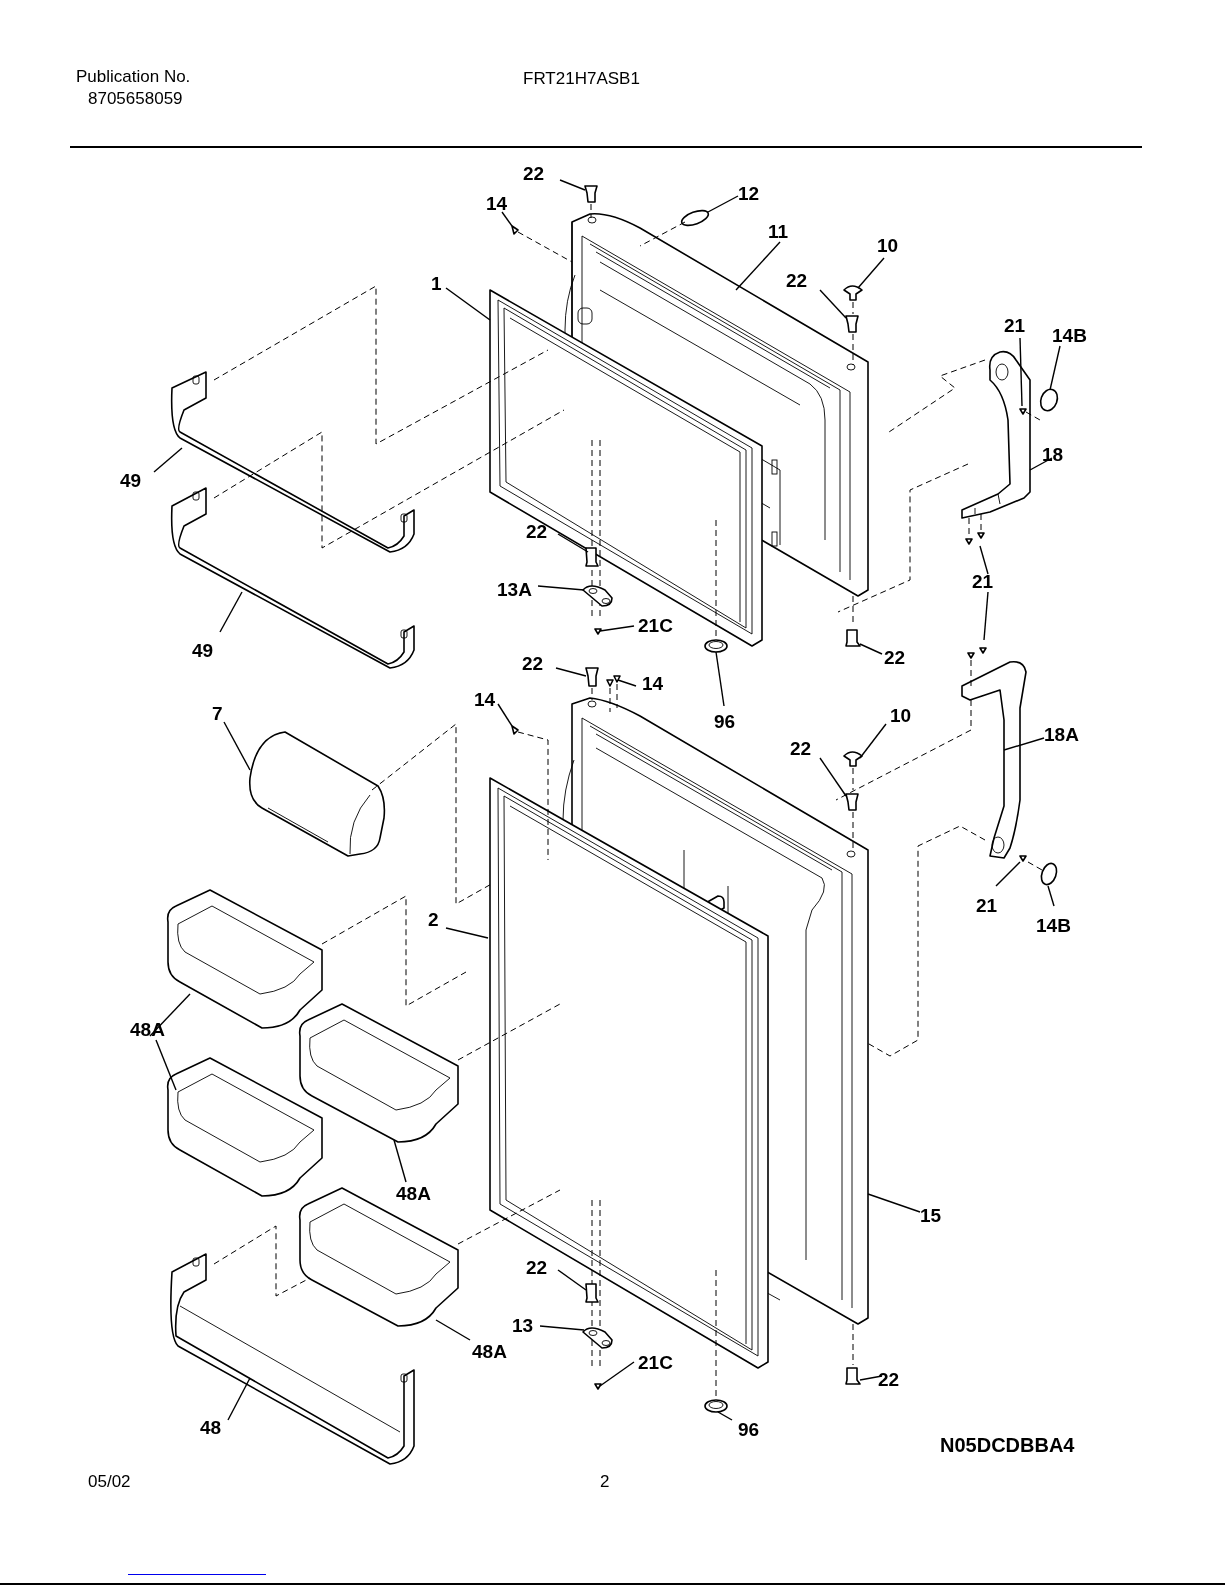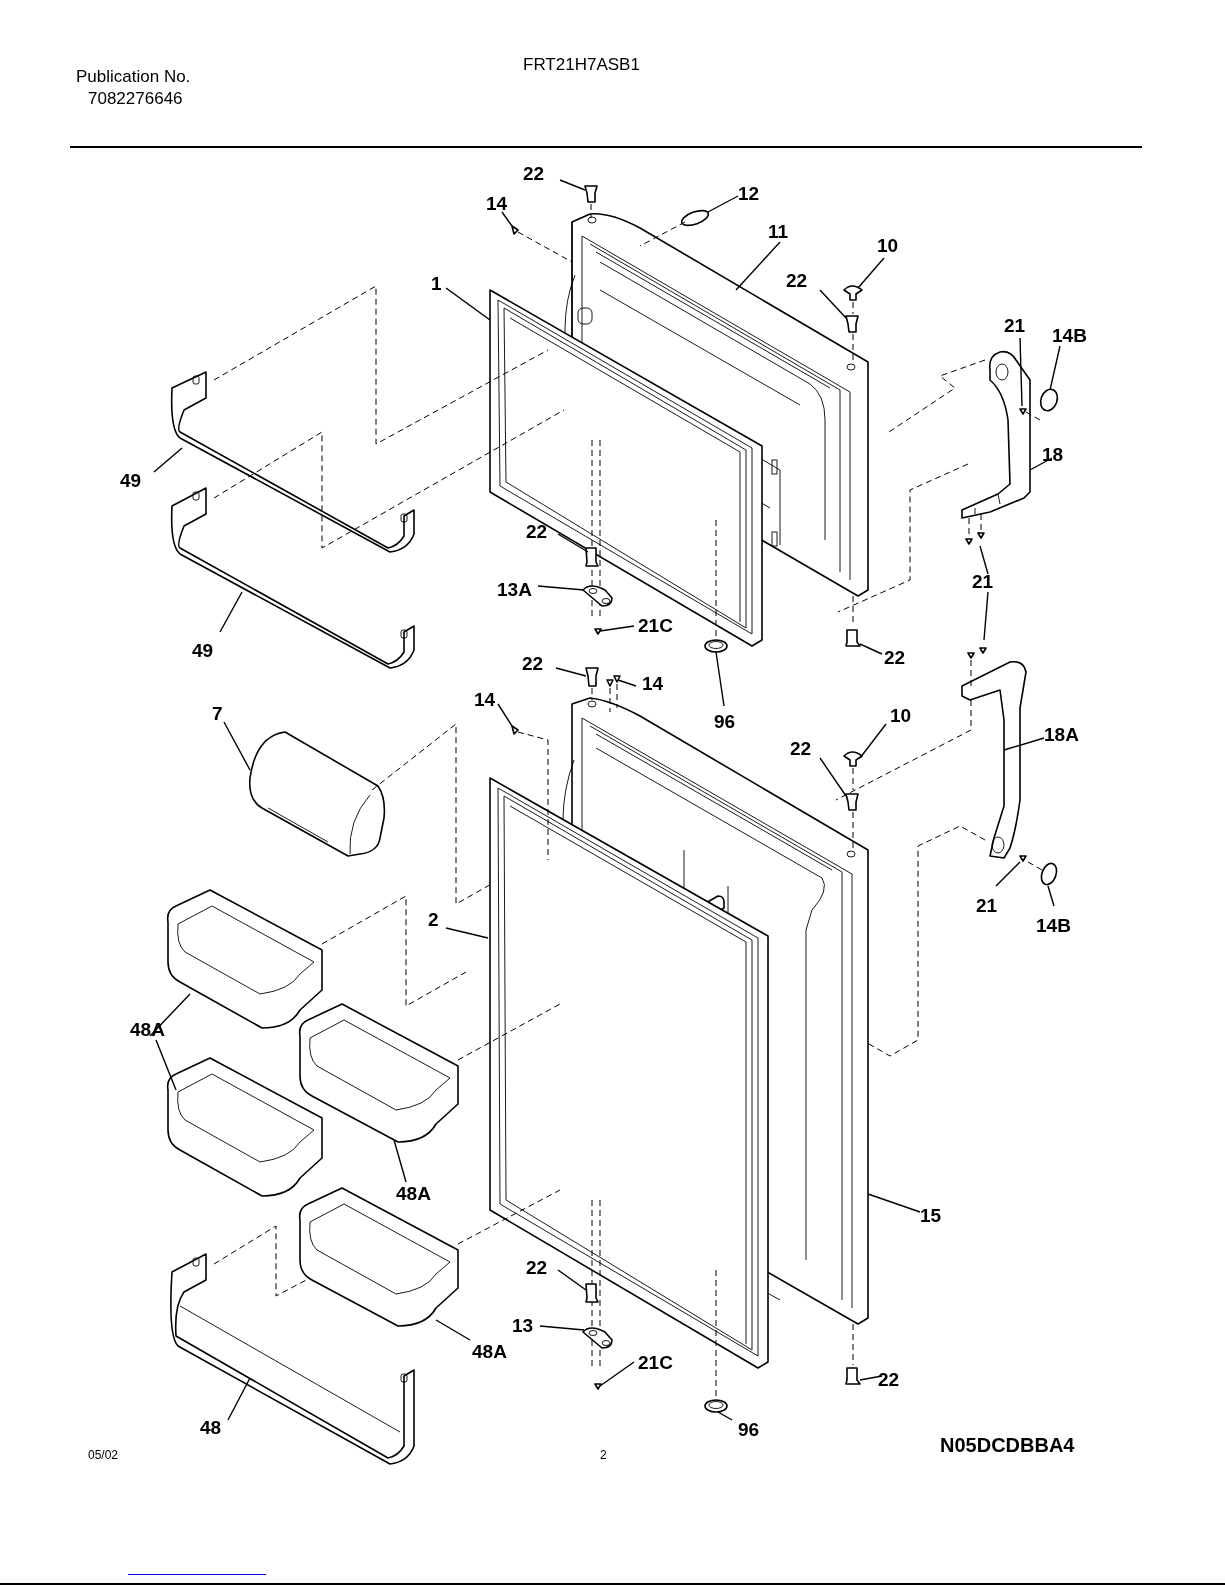--- a/index.html
+++ b/index.html
@@ -1,36 +1,36 @@
 <!DOCTYPE html>
 <html><head>
 <meta charset="utf-8">
 <style>
   html, body { margin: 0; padding: 0; background: #ffffff; }
   body { width: 1225px; height: 1585px; position: relative; overflow: hidden;
          font-family: "Liberation Sans", sans-serif; color: #000; }
   .hdr { position: absolute; font-size: 17px; line-height: 22px; }
   .rule { position: absolute; left: 70px; top: 146px; width: 1072px; height: 2px; background: #000; }
-  .footer { position: absolute; font-size: 12px; }
+  .footer { position: absolute; font-size: 17px; margin-top: 24px; }
   .drawing-code { position: absolute; left: 940px; top: 1434px; font-size: 20px; font-weight: bold; }
   .bottom-link { position: absolute; left: 128px; top: 1574px; width: 138px; height: 1px; background: #0000ee; }
   .bottom-rule { position: absolute; left: 0; top: 1583px; width: 1225px; height: 2px; background: #000; }
   svg.diagram { position: absolute; left: 0; top: 0; }
   .callout { font-family: "Liberation Sans", sans-serif; font-weight: bold; font-size: 19px; fill: #000; }
   .part { fill: #fff; stroke: #000; stroke-width: 1.6; stroke-linejoin: round; }
   .thin { fill: none; stroke: #000; stroke-width: 0.9; }
   .leader { fill: none; stroke: #000; stroke-width: 1.4; }
   .dash { fill: none; stroke: #000; stroke-width: 1; stroke-dasharray: 6 4; }
 </style>
 </head>
 <body>
 
 <div class="hdr" style="left:76px; top:66px;">Publication No.</div>
-<div class="hdr" style="left:88px; top:88px;">7082276646</div>
-<div class="hdr" style="left:523px; top:54px;">FRT21H7ASB1</div>
+<div class="hdr" style="left:88px; top:88px;">8705658059</div>
+<div class="hdr" style="left:523px; top:68px;">FRT21H7ASB1</div>
 <div class="rule"></div>
 
 <svg class="diagram" width="1225" height="1585" viewBox="0 0 1225 1585">
 
   <g>
     <path class="part" d="M572,222 L590,214 Q610,212 640,228 L868,362 L868,590 L858,596 L572,430 Z"></path>
     <path class="thin" d="M572,222 L572,430"></path>
     <path class="thin" d="M582,236 L582,430 M582,236 L850,392 L850,580"></path>
     <path class="thin" d="M590,244 L840,390 L840,572"></path>
     <path class="thin" d="M596,252 L830,388"></path>

